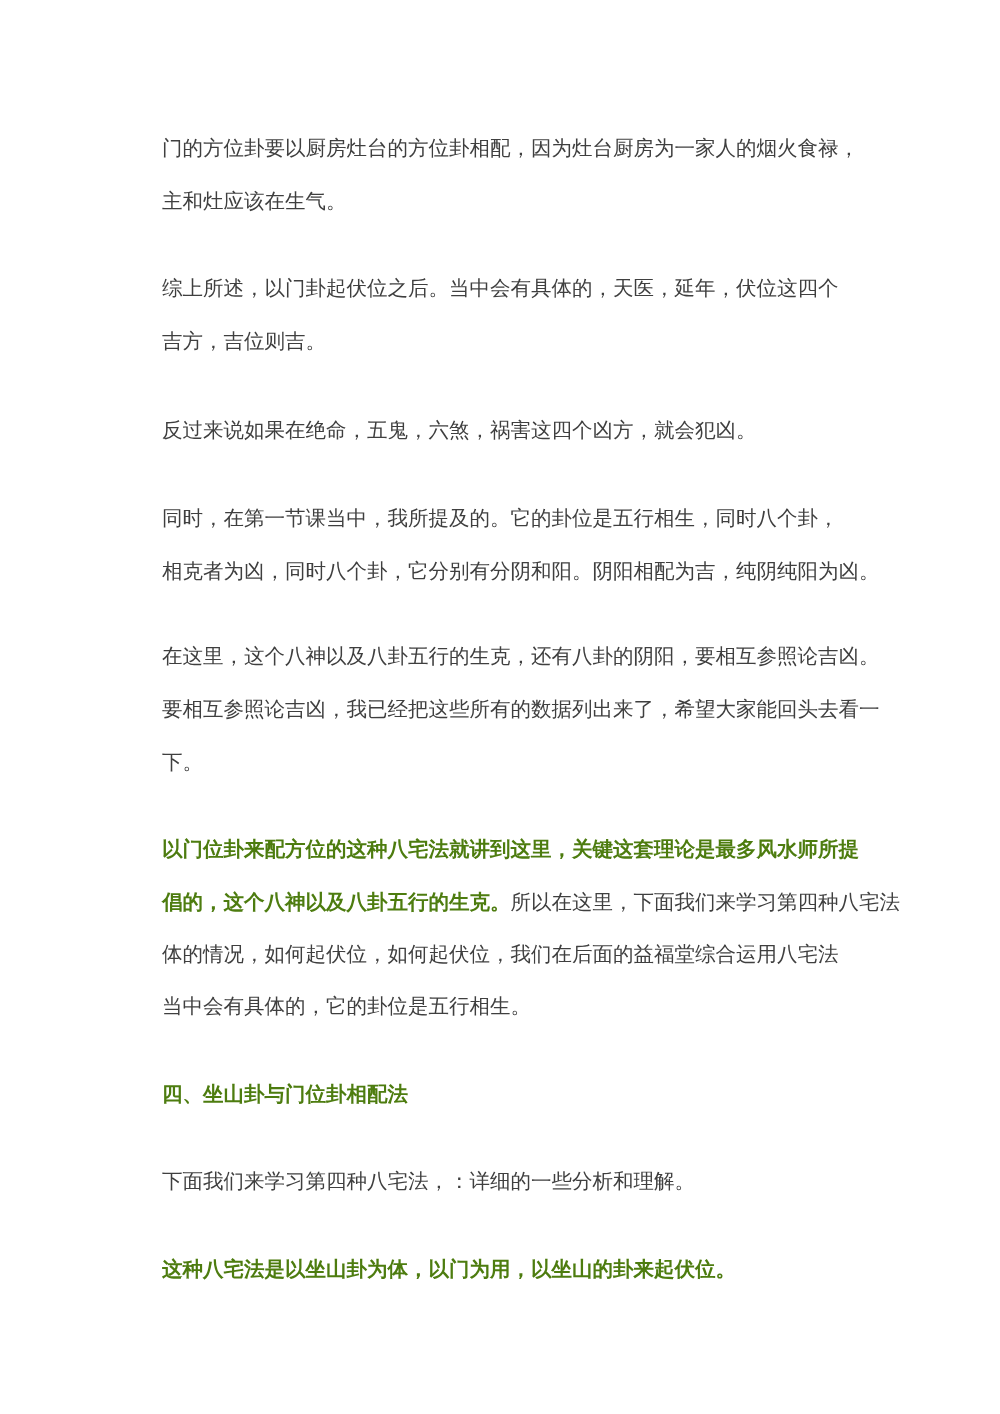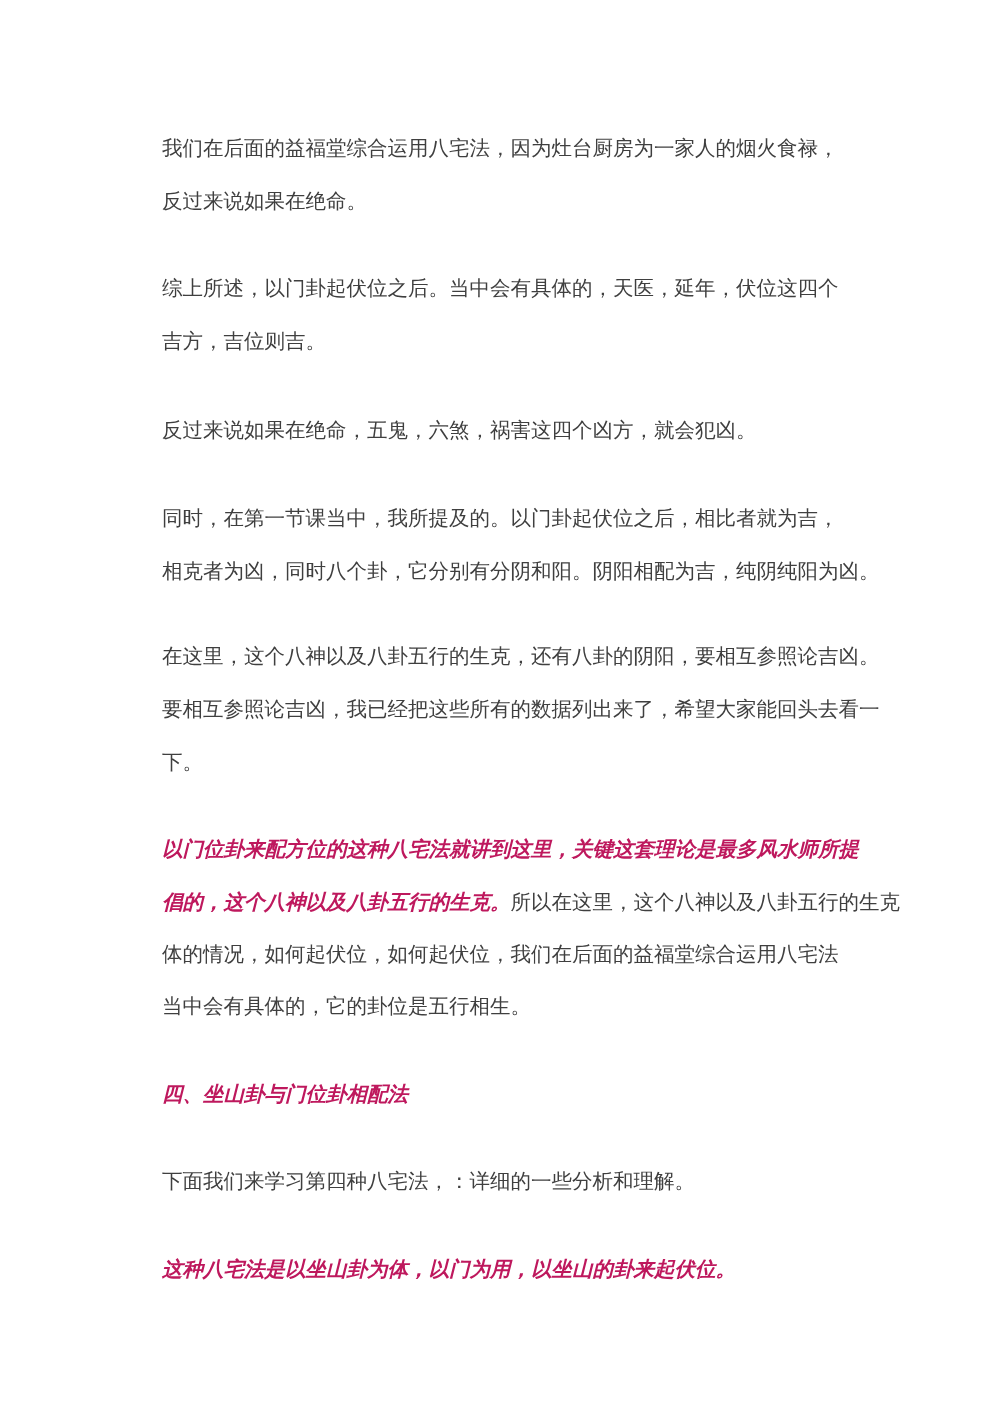--- a/index.html
+++ b/index.html
@@ -1,43 +1,43 @@
 <!DOCTYPE html>
 <html><head>
   <meta charset="utf-8">
   <style>
     html, body { margin: 0; padding: 0; background: #ffffff; }
     body { width: 1000px; height: 1414px; position: relative; overflow: hidden;
            font-family: "DejaVu Sans", "Liberation Sans", sans-serif; color: #3f3f3f; }
     .page { position: absolute; left: 162px; top: 0; width: 680px; }
     .p { position: absolute; left: 0; width: 680px; font-size: 20.5px; line-height: 52px;
          letter-spacing: 0px; white-space: nowrap; }
-    .b { font-weight: bold; color: #be185d; font-style: italic; }
+    .b { font-weight: bold; color: #4d7c0f; }
   </style>
 </head>
 <body>
 
 <div class="page">
-  <div class="p" style="top:122px">我们在后面的益福堂综合运用八宅法，因为灶台厨房为一家人的烟火食禄，</div>
-  <div class="p" style="top:175px">反过来说如果在绝命。</div>
+  <div class="p" style="top:122px">门的方位卦要以厨房灶台的方位卦相配，因为灶台厨房为一家人的烟火食禄，</div>
+  <div class="p" style="top:175px">主和灶应该在生气。</div>
 
   <div class="p" style="top:262px">综上所述，以门卦起伏位之后。当中会有具体的，天医，延年，伏位这四个</div>
   <div class="p" style="top:315px">吉方，吉位则吉。</div>
 
   <div class="p" style="top:404px">反过来说如果在绝命，五鬼，六煞，祸害这四个凶方，就会犯凶。</div>
 
-  <div class="p" style="top:492px">同时，在第一节课当中，我所提及的。以门卦起伏位之后，相比者就为吉，</div>
+  <div class="p" style="top:492px">同时，在第一节课当中，我所提及的。它的卦位是五行相生，同时八个卦，</div>
   <div class="p" style="top:545px">相克者为凶，同时八个卦，它分别有分阴和阳。阴阳相配为吉，纯阴纯阳为凶。</div>
 
   <div class="p" style="top:630px">在这里，这个八神以及八卦五行的生克，还有八卦的阴阳，要相互参照论吉凶。</div>
   <div class="p" style="top:683px">要相互参照论吉凶，我已经把这些所有的数据列出来了，希望大家能回头去看一</div>
   <div class="p" style="top:736px">下。</div>
 
   <div class="p b" style="top:823px">以门位卦来配方位的这种八宅法就讲到这里，关键这套理论是最多风水师所提</div>
-  <div class="p" style="top:876px"><span class="b">倡的，这个八神以及八卦五行的生克。</span><span>所以在这里，这个八神以及八卦五行的生克</span></div>
+  <div class="p" style="top:876px"><span class="b">倡的，这个八神以及八卦五行的生克。</span><span>所以在这里，下面我们来学习第四种八宅法</span></div>
   <div class="p" style="top:928px">体的情况，如何起伏位，如何起伏位，我们在后面的益福堂综合运用八宅法</div>
   <div class="p" style="top:980px">当中会有具体的，它的卦位是五行相生。</div>
 
   <div class="p b" style="top:1068px">四、坐山卦与门位卦相配法</div>
 
   <div class="p" style="top:1155px">下面我们来学习第四种八宅法，：详细的一些分析和理解。</div>
 
   <div class="p b" style="top:1243px">这种八宅法是以坐山卦为体，以门为用，以坐山的卦来起伏位。</div>
 </div>
 

